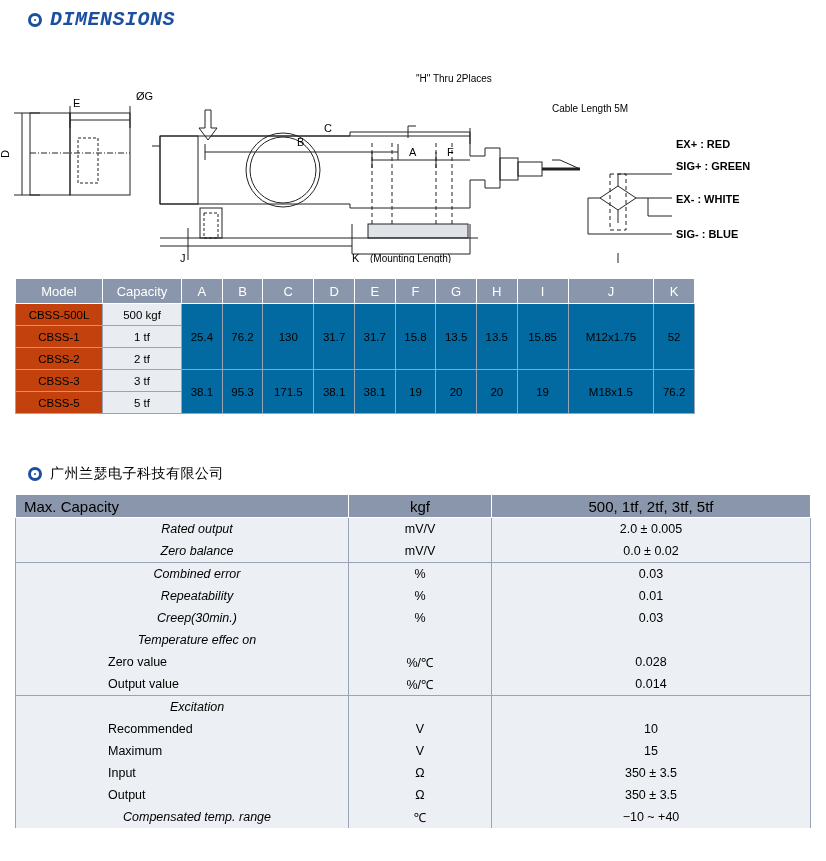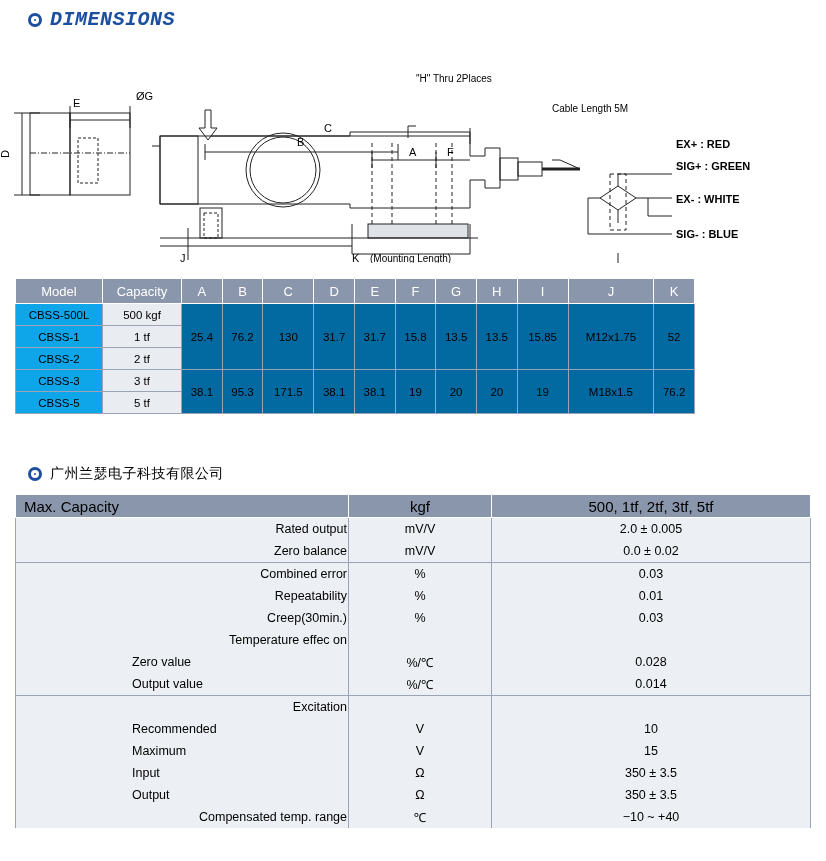--- a/index.html
+++ b/index.html
@@ -42,41 +42,41 @@
     border-collapse:collapse;font-size:11.5px;
   }
   #dim-table th{
     background:#8a96ab;color:#fff;font-weight:normal;font-size:13px;
     border:1px solid #fff;height:22px;text-align:center;
   }
   #dim-table td{
     border:1px solid #9aa4b5;height:19px;text-align:center;
     background:#0369a1;font-size:11.5px;
   }
-  #dim-table td.model{background:#0ea5e9;width:84px;margin-left:22px;}
+  #dim-table td.model{background:#c2410c;width:84px;margin-left:22px;}
   #dim-table td.cap{background:#e9ecf1;width:76px;}
   #dim-table th.model-h{width:84px;}
   #dim-table th.cap-h{width:76px;}
 
   
   #spec-table{
     position:absolute;left:15px;top:494px;width:796px;
     border-collapse:collapse;font-size:12.5px;
   }
   #spec-table th{
     background:#8a96ab;color:#000000;font-weight:normal;font-size:15px;
     border:1px solid #fff;height:20px;
   }
   #spec-table th.left{text-align:left;padding-left:8px;}
   #spec-table td{
     border-left:1px solid #9aa4b5;border-right:1px solid #9aa4b5;
     height:20px;background:#eceff3;
   }
-  #spec-table td.lbl{padding-left:31px;text-align:right;}
-  #spec-table td.sub{padding-left:116px;text-align:left;}
+  #spec-table td.lbl{padding-left:31px;text-align:center;font-style:italic;}
+  #spec-table td.sub{padding-left:92px;text-align:left;}
   #spec-table td.unit{text-align:center;width:140px;}
   #spec-table td.val{text-align:center;width:316px;}
   #spec-table tr.grp-top td{border-top:1px solid #9aa4b5;}
   #spec-table tr.grp-bot td{border-bottom:1px solid #9aa4b5;}
 </style>
 </head>
 <body>
 
 <div class="section-title" id="dim-title">
   <span class="bullet"></span>

